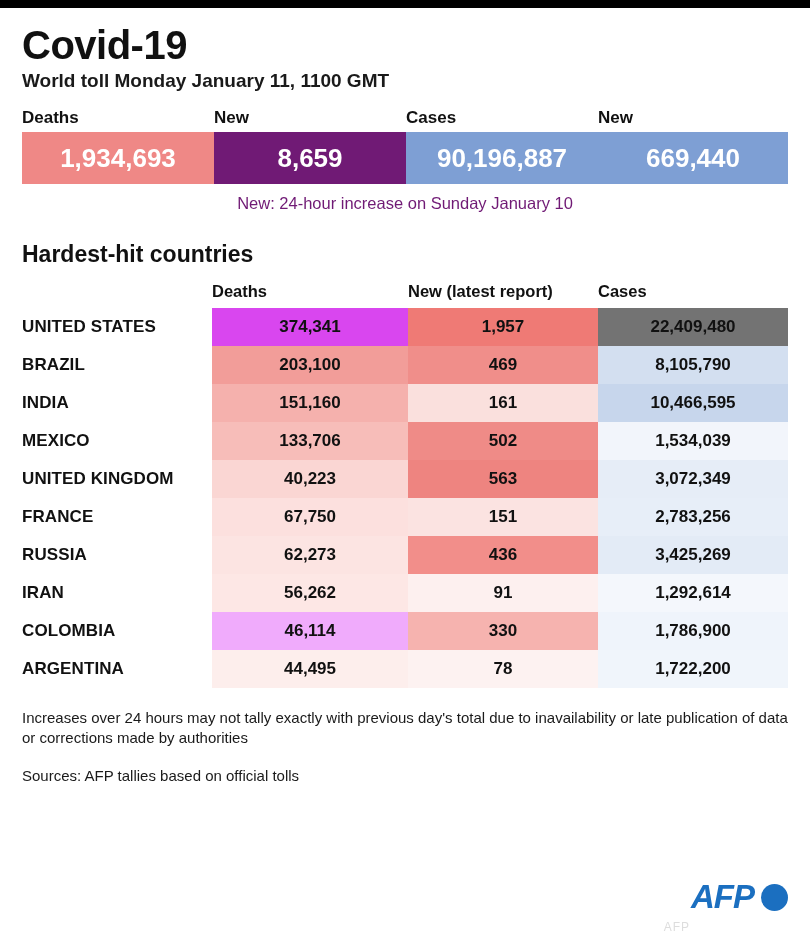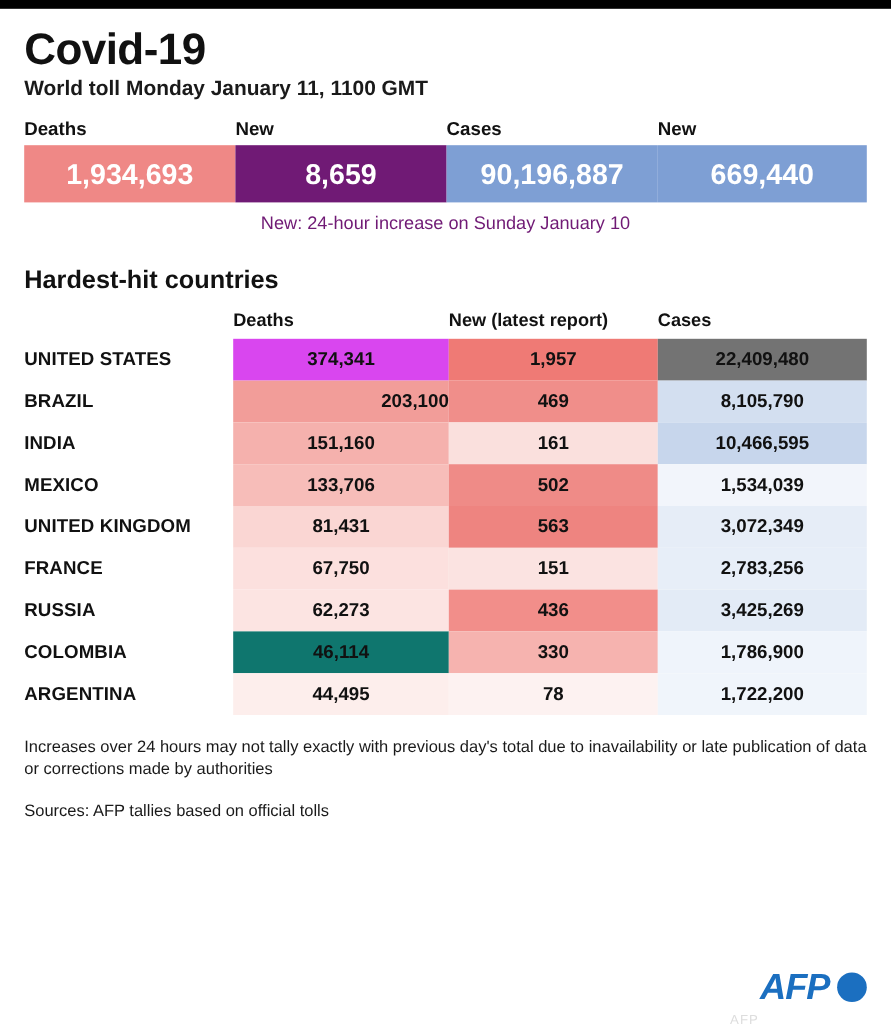--- a/index.html
+++ b/index.html
@@ -221,57 +221,63 @@
       </thead>
       <tbody>
           <tr>
             <td class="country">UNITED STATES</td>
             <td class="num" style="background: #d946ef;">374,341</td>
             <td class="num" style="background: rgb(239, 122, 117);">1,957</td>
             <td class="num" style="background: #737373;">22,409,480</td>
           </tr>
           <tr>
             <td class="country">BRAZIL</td>
-            <td class="num" style="background: rgb(242, 157, 153); text-align: right;">203,100</td>
+            <td class="num" style="background: rgb(242, 157, 153);">203,100</td>
             <td class="num" style="background: rgb(240, 142, 138); text-align: center;">469</td>
             <td class="num" style="background: rgb(211, 223, 240);">8,105,790</td>
           </tr>
           <tr>
             <td class="country">INDIA</td>
             <td class="num" style="background: rgb(245, 177, 173);">151,160</td>
             <td class="num" style="background: rgb(250, 224, 221);">161</td>
             <td class="num" style="background: rgb(199, 214, 236);">10,466,595</td>
           </tr>
           <tr>
             <td class="country">MEXICO</td>
             <td class="num" style="background: rgb(247, 189, 185);">133,706</td>
             <td class="num" style="background: rgb(239, 139, 135);">502</td>
             <td class="num" style="background: rgb(242, 245, 251);">1,534,039</td>
           </tr>
           <tr>
             <td class="country">UNITED KINGDOM</td>
-            <td class="num" style="background: rgb(250, 214, 211);">81,431</td>
+            <td class="num" style="background: rgb(250, 214, 211);">40,223</td>
             <td class="num" style="background: rgb(238, 132, 128);">563</td>
             <td class="num" style="background: rgb(230, 237, 247);">3,072,349</td>
           </tr>
           <tr>
             <td class="country">FRANCE</td>
             <td class="num" style="background: rgb(252, 224, 222);">67,750</td>
             <td class="num" style="background: rgb(251, 227, 225);">151</td>
             <td class="num" style="background: rgb(231, 238, 248);">2,783,256</td>
           </tr>
           <tr>
             <td class="country">RUSSIA</td>
             <td class="num" style="background: rgb(252, 228, 226);">62,273</td>
             <td class="num" style="background: rgb(242, 142, 138);">436</td>
             <td class="num" style="background: rgb(227, 235, 246);">3,425,269</td>
           </tr>
           <tr>
+            <td class="country">IRAN</td>
+            <td class="num" style="background: rgb(253, 231, 229);">56,262</td>
+            <td class="num" style="background: rgb(253, 240, 239);">91</td>
+            <td class="num" style="background: rgb(244, 247, 252);">1,292,614</td>
+          </tr>
+          <tr>
             <td class="country">COLOMBIA</td>
-            <td class="num" style="background: #0f766e; text-align: center;">46,114</td>
+            <td class="num" style="background: #f0abfc; text-align: center;">46,114</td>
             <td class="num" style="background: rgb(246, 179, 175);">330</td>
             <td class="num" style="background: rgb(239, 244, 251);">1,786,900</td>
           </tr>
           <tr>
             <td class="country">ARGENTINA</td>
             <td class="num" style="background: rgb(253, 238, 236);">44,495</td>
             <td class="num" style="background: rgb(253, 242, 241);">78</td>
             <td class="num" style="background: rgb(240, 245, 251);">1,722,200</td>
           </tr>
         </tbody>

